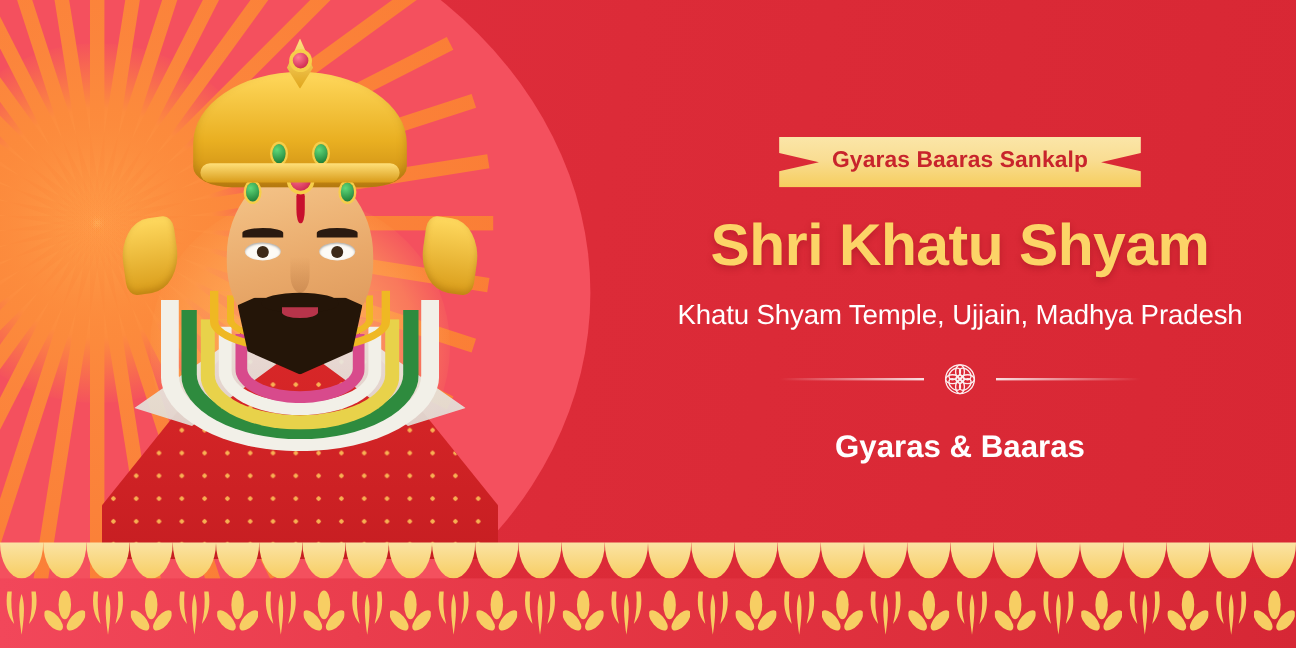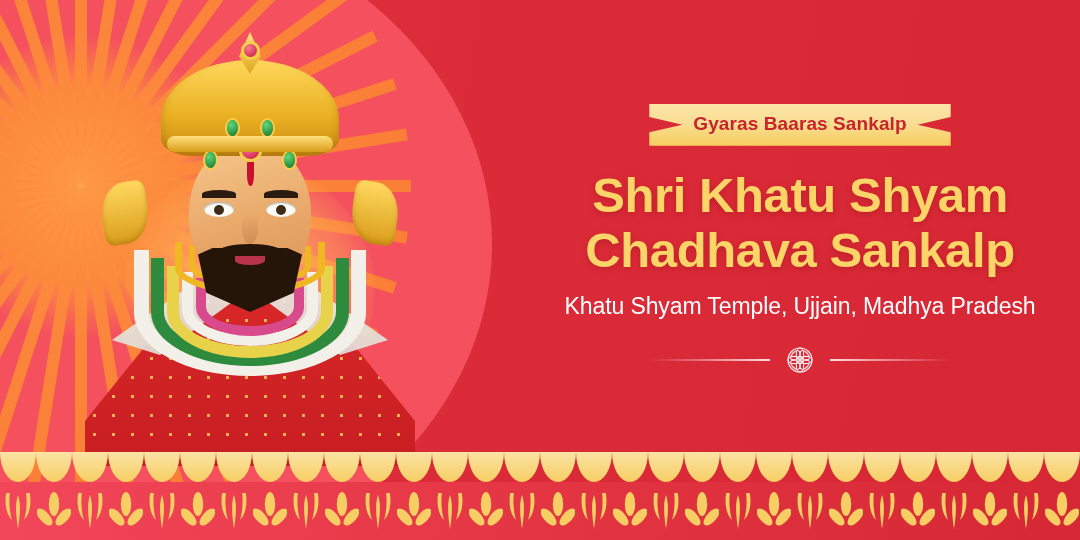--- a/index.html
+++ b/index.html
@@ -416,21 +416,20 @@
     <div class="gem top"></div>
     <div class="crown-band"></div>
   </div>
 
   <div class="content">
 
     <div class="badge">Gyaras Baaras Sankalp</div>
 
     <div>
       <div class="title">Shri Khatu Shyam</div>
-      <div class="title">Chadhava Sankalp</div>
     </div>
 
     <div class="location">Khatu Shyam Temple, Ujjain, Madhya Pradesh</div>
 
     <div class="divider">
       <div class="rule"></div>
       <svg class="rosette" viewBox="0 0 40 40">
         <g fill="none" stroke="#FFFFFF" stroke-width="1.4">
           <circle cx="20" cy="20" r="15"></circle>
           <circle cx="20" cy="20" r="4.2"></circle>
@@ -440,20 +439,21 @@
           <ellipse cx="27.8" cy="20" rx="7.2" ry="4.6"></ellipse>
           <ellipse cx="14.5" cy="14.5" rx="4.6" ry="7.2" transform="rotate(45 14.5 14.5)"></ellipse>
           <ellipse cx="25.5" cy="14.5" rx="4.6" ry="7.2" transform="rotate(-45 25.5 14.5)"></ellipse>
           <ellipse cx="14.5" cy="25.5" rx="4.6" ry="7.2" transform="rotate(-45 14.5 25.5)"></ellipse>
           <ellipse cx="25.5" cy="25.5" rx="4.6" ry="7.2" transform="rotate(45 25.5 25.5)"></ellipse>
         </g>
       </svg>
       <div class="rule right"></div>
     </div>
 
+    <div class="occasion">Gyaras &amp; Baaras</div>
   </div>
 
   <div class="bottom-border">
     <div class="scallop-row" id="scallop-row">
         <div class="scallop"></div>
         <div class="scallop"></div>
         <div class="scallop"></div>
         <div class="scallop"></div>
         <div class="scallop"></div>
         <div class="scallop"></div>

